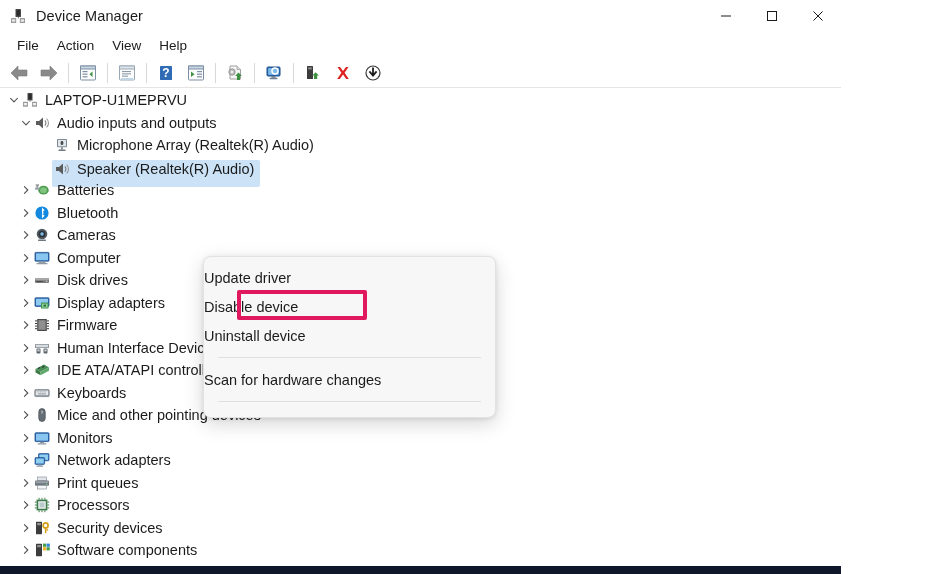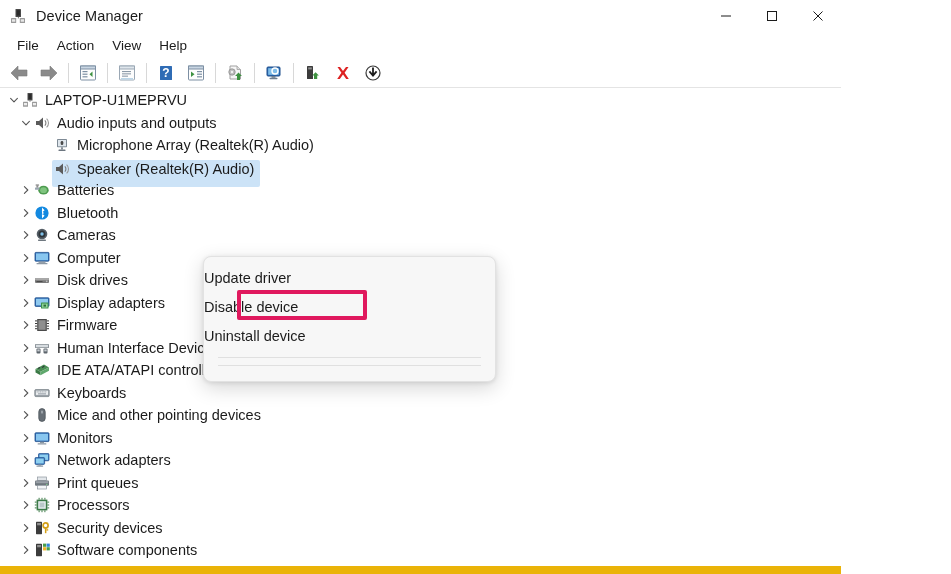--- a/index.html
+++ b/index.html
@@ -5,21 +5,21 @@
   * { box-sizing: border-box; margin: 0; padding: 0; }
   html, body {
     width: 951px; height: 574px;
     font-family: "Liberation Sans", sans-serif;
     background: #ffffff;
     overflow: hidden;
   }
   #app {
     position: relative;
     width: 841px; height: 574px;
-    background: #eab308;
+    background: #0f172a;
   }
 
   
   .titlebar {
     position: relative;
     height: 32px;
     display: flex;
     align-items: center;
     background: #ffffff;
   }
@@ -706,19 +706,22 @@
           <div class="ctxitem">
             <span>Update driver</span>
           </div>
           <div class="ctxitem">
             <span>Disable device</span>
           </div>
           <div class="ctxitem">
             <span>Uninstall device</span>
           </div>
           <div class="ctxsep"></div>
+          <div class="ctxitem">
+            <span>Scan for hardware changes</span>
+          </div>
           <div class="ctxsep"></div>
         </div>
       <div class="hl-box" style="border-color: rgb(224, 25, 94);"></div>
     </div>
   </div>
 
 </div>
 
 </body></html>

